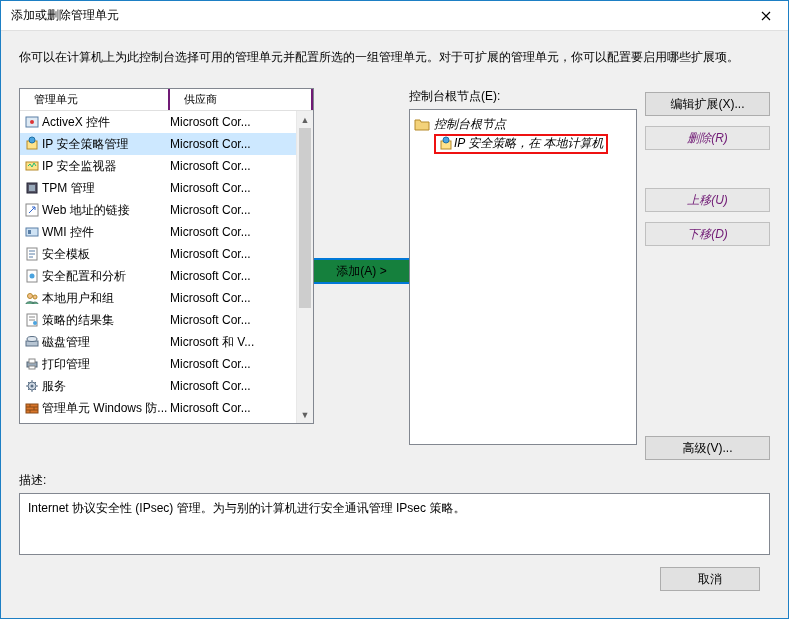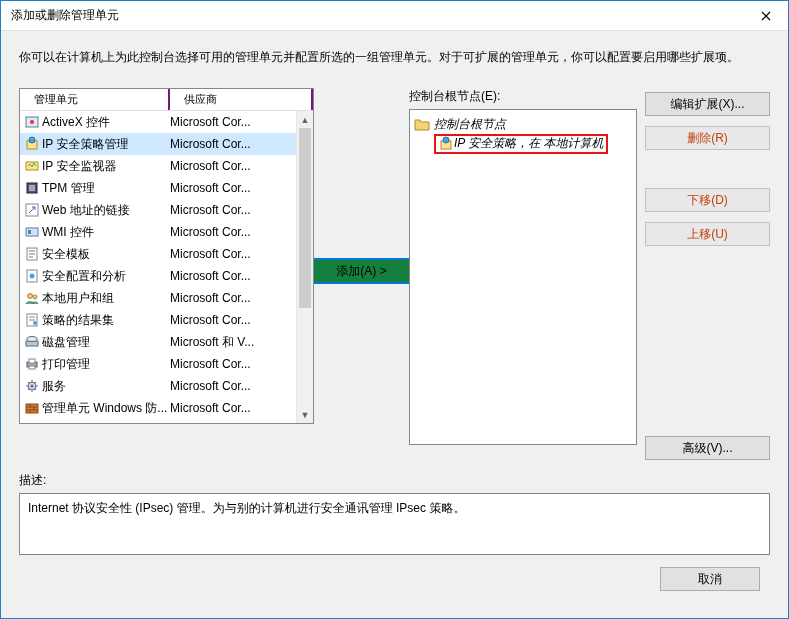--- a/index.html
+++ b/index.html
@@ -105,21 +105,21 @@
   .tree-icon svg{width:16px;height:16px;}
   
   .btn {
     height:24px; min-width:100px;
     background:#e1e1e1;
     border:1px solid #adadad;
     font-family:inherit; font-size:12px;
     padding:0 8px;
     cursor:default;
   }
-  .btn:disabled { color:#c2410c; background:#e8e8e8; border-color:#c0c0c0;}
+  .btn:disabled { color:#701a75; background:#e8e8e8; border-color:#c0c0c0;font-style:italic;}
   .btn.add {
     border:2px solid #0078d7; background:#15803d; height:26px;
   }
   .btn.wide { width:125px; }
   .description-area { margin-top:12px; }
   .desc-box {
     border:1px solid #828790; background:#fff;
     height:62px; padding:6px 8px;
   }
   .footer {
@@ -388,22 +388,22 @@
                 </span>
               </div>
             </div>
           </div>
         </div>
 
         <div class="col-buttons">
           <button class="btn wide">编辑扩展(X)...</button>
           <button class="btn wide" disabled="">删除(R)</button>
           <div style="height:18px"></div>
+          <button class="btn wide" disabled="">上移(U)</button>
           <button class="btn wide" disabled="">下移(D)</button>
-          <button class="btn wide" disabled="">上移(U)</button>
           <div style="height:170px"></div>
           <button class="btn wide">高级(V)...</button>
         </div>
       </div>
     </div>
 
     <div class="description-area">
       <div class="section-label">描述:</div>
       <div class="desc-box">
         <span>Internet 协议安全性 (IPsec) 管理。为与别的计算机进行安全通讯管理 IPsec 策略。</span>

